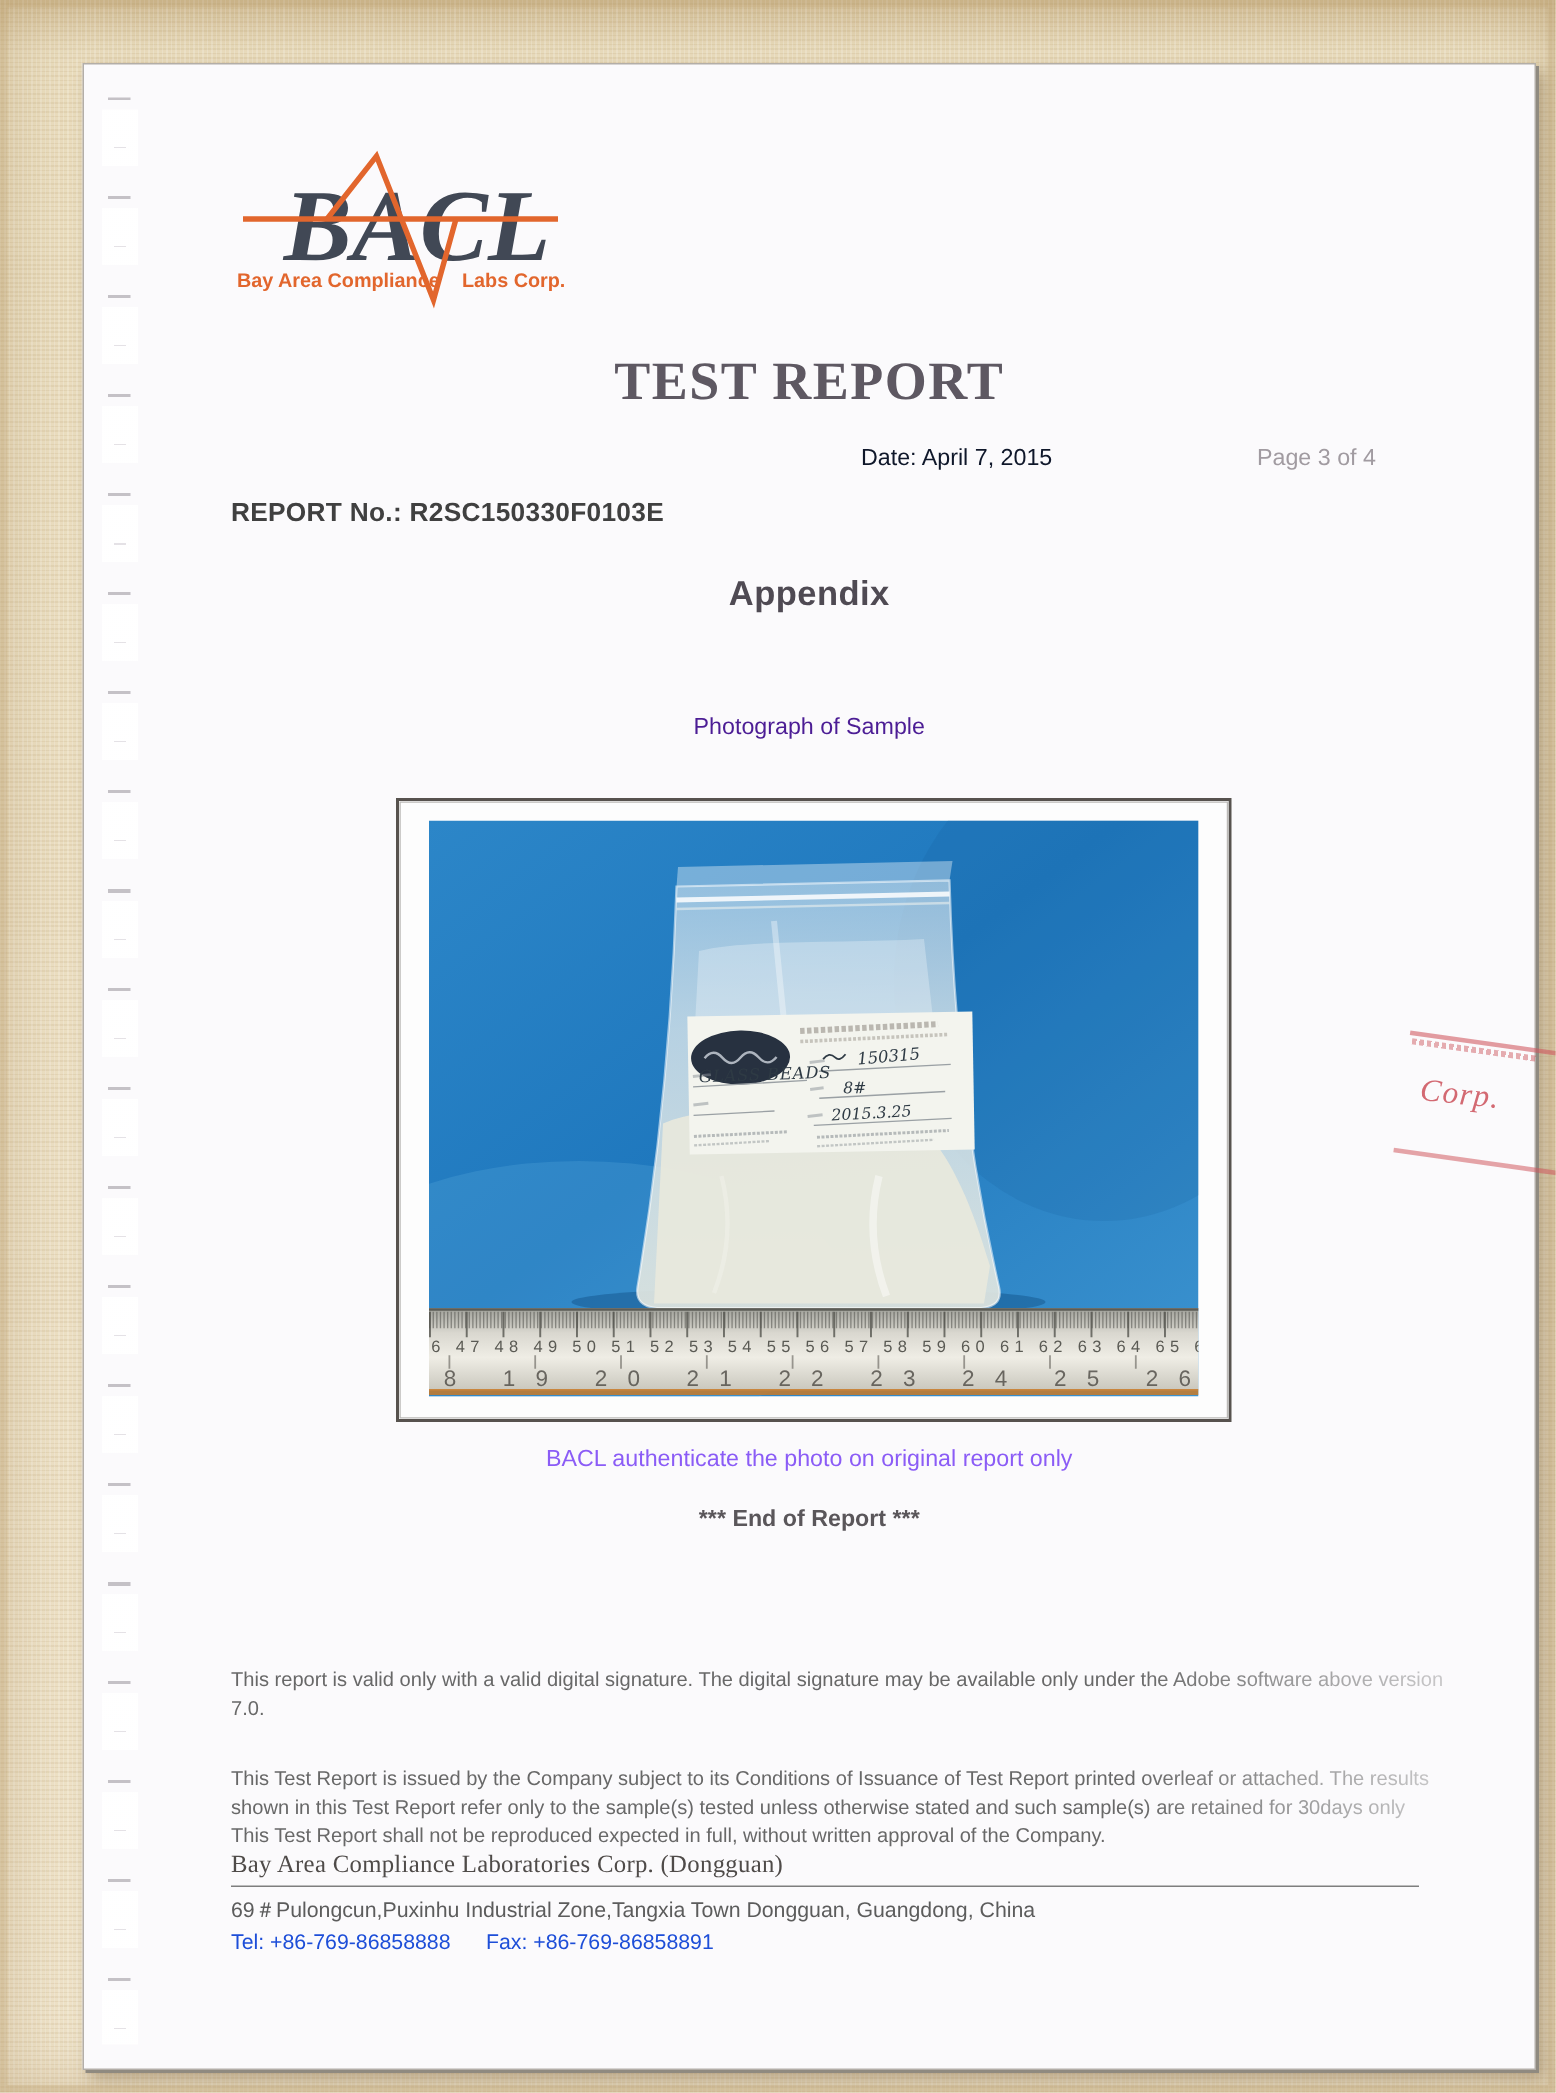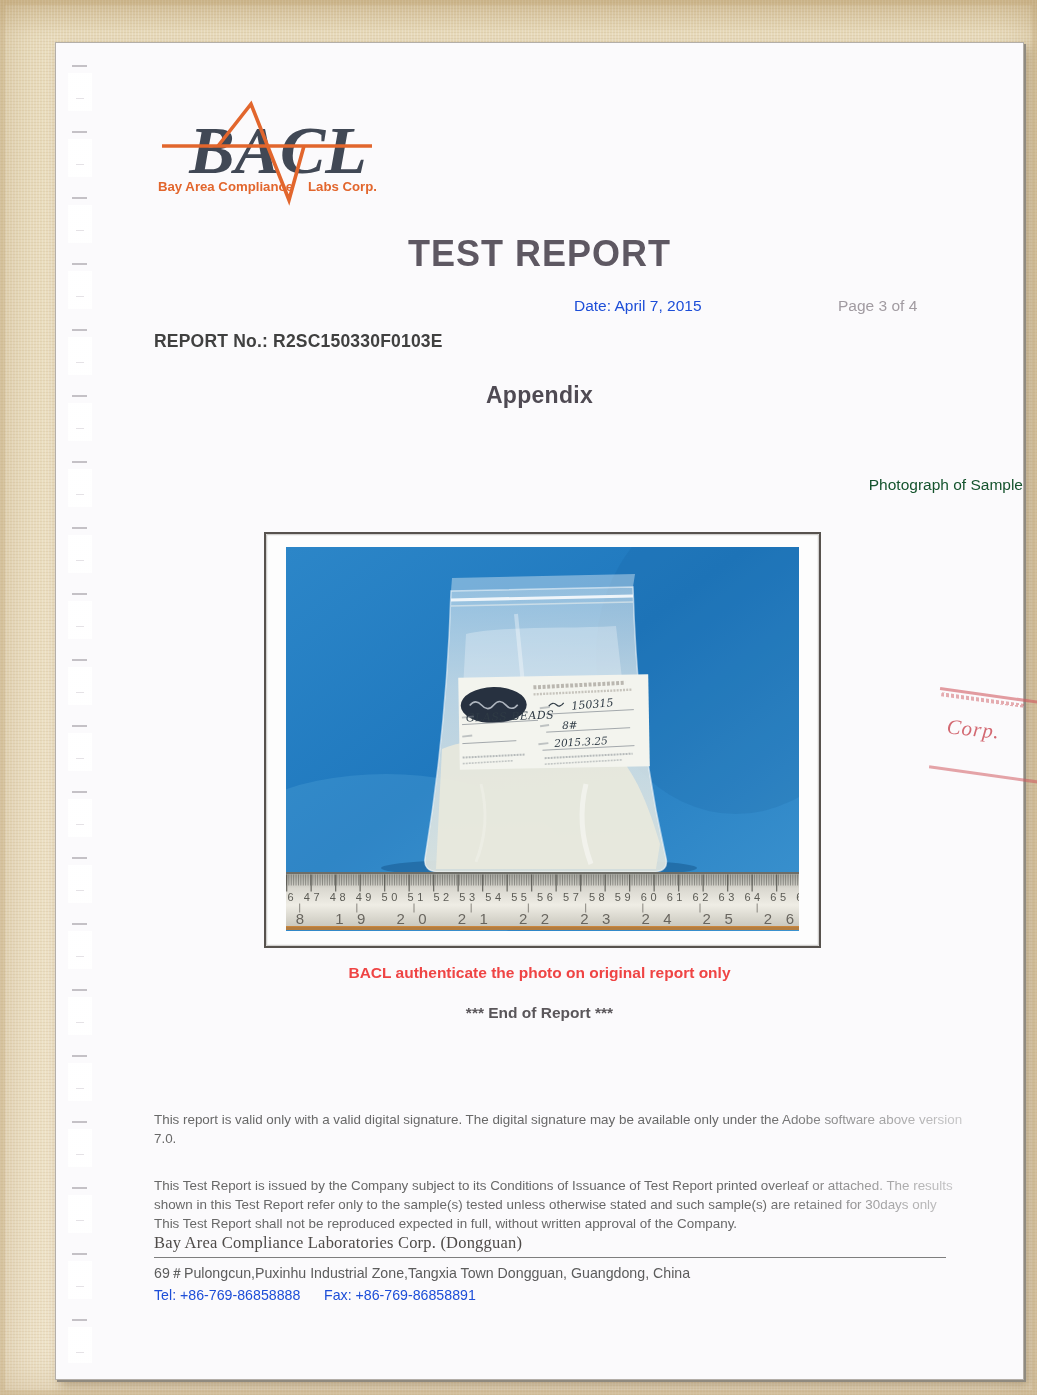--- a/index.html
+++ b/index.html
@@ -37,45 +37,45 @@
   .holes-faint{
     position:absolute;left:20px;top:55px;width:8px;height:1280px;
     background:repeating-linear-gradient(180deg,#d9d5db 0 1px, rgba(0,0,0,0) 1px 66px);
     opacity:.7;
   }
 
   .logo{position:absolute;left:100px;top:56px;width:244px;height:112px;}
 
   .title{
     position:absolute;left:0;top:190px;width:100%;text-align:center;
-    font-size:36px;font-weight:bold;letter-spacing:1px;color:#5e5862;
+    font-size:36px;font-weight:bold;letter-spacing:1px;color:#5e5862;font-family:Liberation Serif, serif;
   }
   .report-row{position:absolute;left:0;top:252px;width:100%;height:24px;}
   .report-no{position:absolute;left:98px;top:0;font-size:17.5px;font-weight:bold;color:#404040;letter-spacing:.2px;margin-top:36px;}
-  .report-date{position:absolute;left:518px;top:2px;font-size:15.5px;color:#1d4ed8;}
+  .report-date{position:absolute;left:518px;top:2px;font-size:15.5px;color:#0f172a;}
   .report-page{position:absolute;left:782px;top:2px;font-size:15.5px;color:#a19ba1;}
 
   .appendix{
     position:absolute;left:0;top:339px;width:100%;text-align:center;
     font-size:23px;font-weight:bold;color:#4f4a53;letter-spacing:.3px;
   }
   .photo-caption{
-    position:absolute;left:0;top:433px;width:100%;text-align:right;
-    font-size:15.5px;color:#14532d;
+    position:absolute;left:0;top:433px;width:100%;text-align:center;
+    font-size:15.5px;color:#4c1d95;
   }
 
   .photo-frame{
     position:absolute;left:208px;top:489px;width:553px;height:412px;
     border:2px solid #57524e;background:#fdfdfd;
   }
   .photo-frame svg{display:block;}
 
   .auth-note{
     position:absolute;left:0;top:921px;width:100%;text-align:center;
-    font-size:15.5px;color:#ef4444;font-weight:bold;
+    font-size:15.5px;color:#8b5cf6;
   }
   .end-note{
     position:absolute;left:0;top:961px;width:100%;text-align:center;
     font-size:15.5px;color:#5a565a;font-weight:bold;
   }
 
   .fineprint{position:absolute;left:98px;top:1067px;width:810px;color:#686868;font-size:13.4px;}
   .fineprint .ln{white-space:nowrap;line-height:19px;}
   .fineprint .gap{height:28px;}
   .fade-right{

